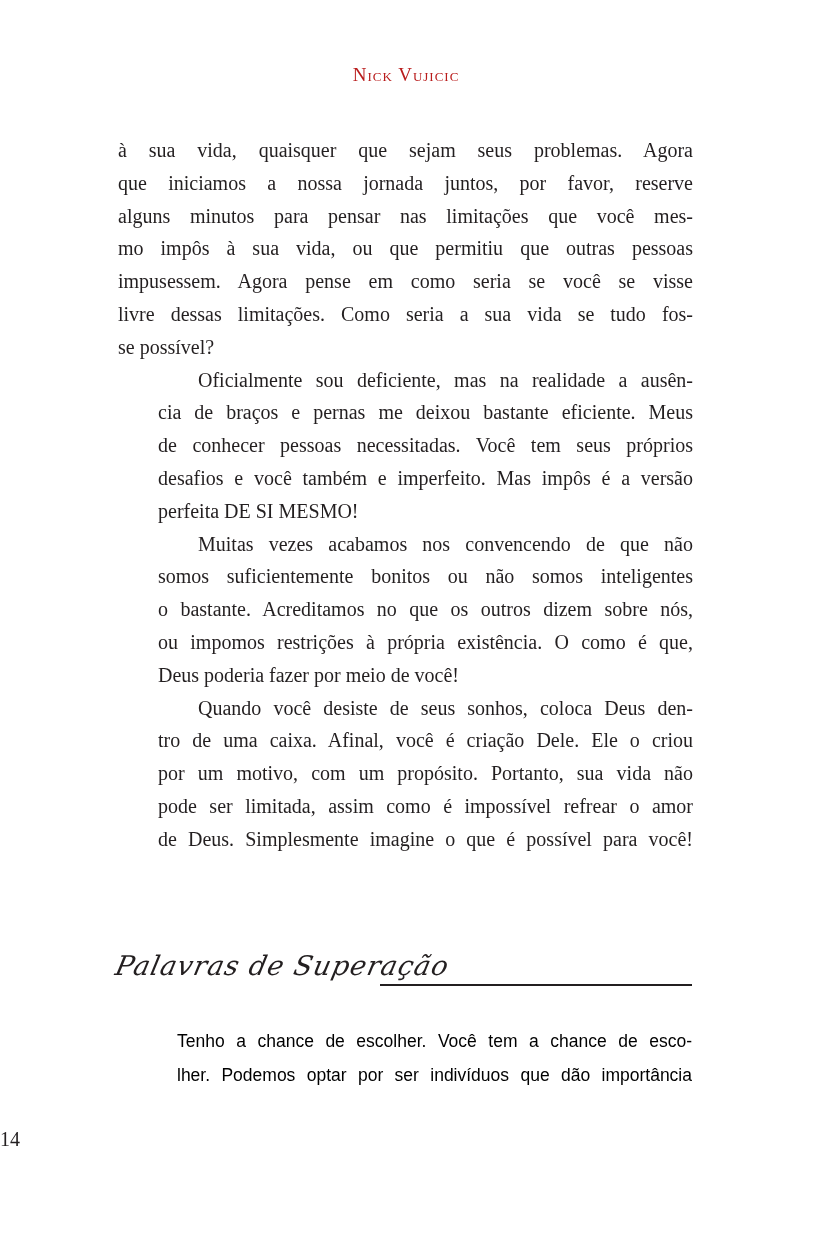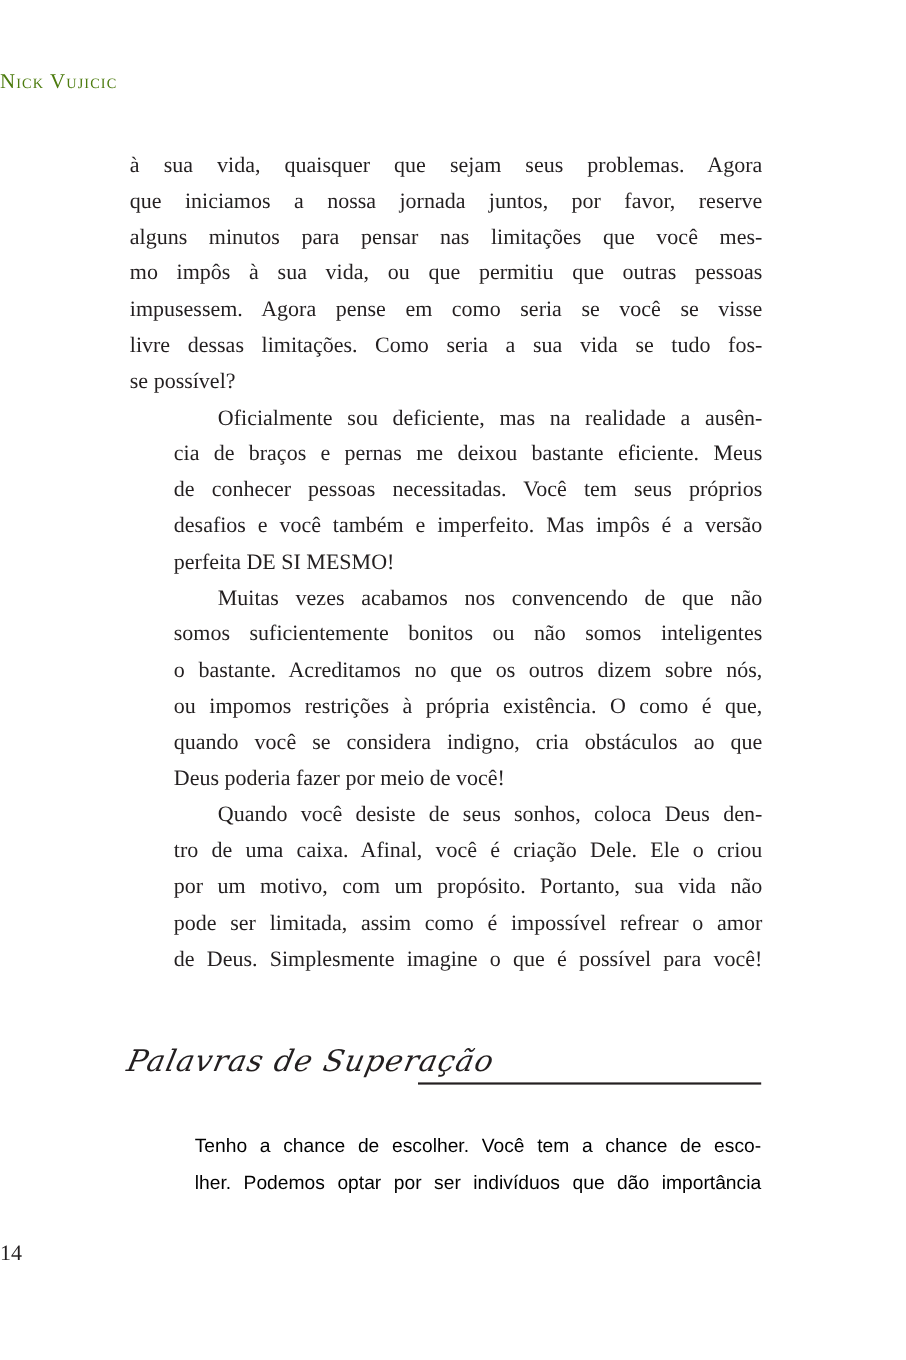--- a/index.html
+++ b/index.html
@@ -1,20 +1,20 @@
 <!DOCTYPE html>
 <html><head>
   <meta charset="utf-8">
   <style>
     html, body { margin: 0; padding: 0; background: #ffffff; }
     body { width: 824px; height: 1236px; position: relative; overflow: hidden; color: #231f20; }
     .running-head {
-      position: absolute; top: 64px; left: 0; width: 812px; text-align: left;
+      position: absolute; top: 64px; left: 0; width: 812px; text-align: center;
       font-family: "Liberation Serif", serif; font-size: 19px; letter-spacing: 1px;
-      font-variant: small-caps; color: #4d7c0f;
+      font-variant: small-caps; color: #b91c1c;
     }
     .body-text {
       position: absolute; top: 134px; left: 118px; width: 575px;
       font-family: "Liberation Serif", serif; font-size: 20px; line-height: 32.8px;
       text-align: justify; color: #231f20;
     }
     .body-text p { margin: 0; text-align-last: left; }
     .body-text p.indent { text-indent: 40px; }
     .line { display: block; text-align: justify; text-align-last: justify; white-space: nowrap; }
     .line.last { text-align-last: left; }
@@ -60,21 +60,20 @@
     <span class="line">cia de braços e pernas me deixou bastante eficiente. Meus</span>
     <span class="line">de conhecer pessoas necessitadas. Você tem seus próprios</span>
     <span class="line">desafios e você também e imperfeito. Mas impôs é a versão</span>
     <span class="line last">perfeita DE SI MESMO!</span>
   </p>
   <p class="indent">
     <span class="line" style="padding-left:40px">Muitas vezes acabamos nos convencendo de que não</span>
     <span class="line">somos suficientemente bonitos ou não somos inteligentes</span>
     <span class="line">o bastante. Acreditamos no que os outros dizem sobre nós,</span>
     <span class="line">ou impomos restrições à própria existência. O como é que,</span>
-    <span class="line">quando você se considera indigno, cria obstáculos ao que</span>
     <span class="line last">Deus poderia fazer por meio de você!</span>
   </p>
   <p class="indent">
     <span class="line" style="padding-left:40px">Quando você desiste de seus sonhos, coloca Deus den-</span>
     <span class="line">tro de uma caixa. Afinal, você é criação Dele. Ele o criou</span>
     <span class="line">por um motivo, com um propósito. Portanto, sua vida não</span>
     <span class="line">pode ser limitada, assim como é impossível refrear o amor</span>
     <span class="line">de Deus. Simplesmente imagine o que é possível para você!</span>
   </p>
 </div>

